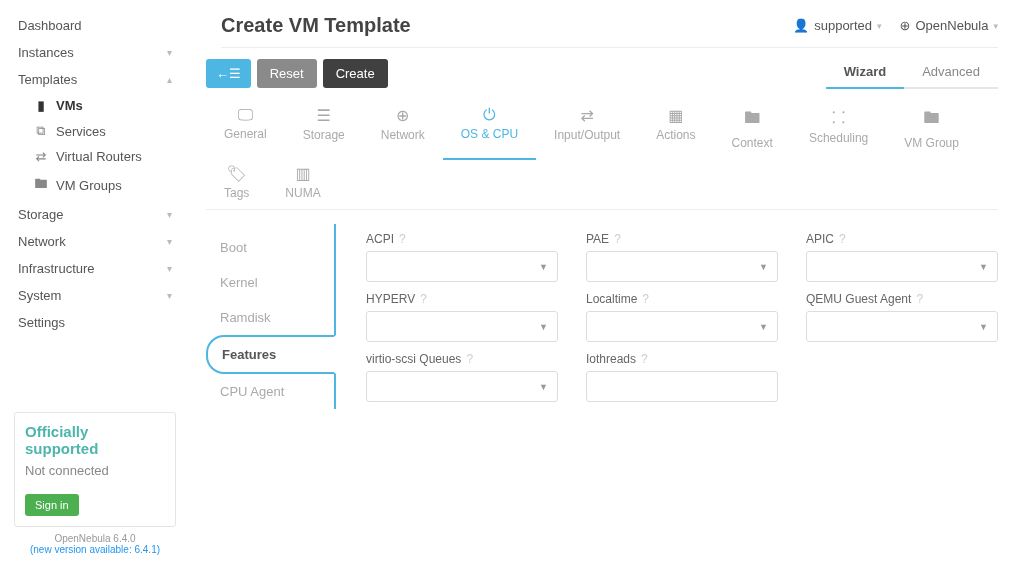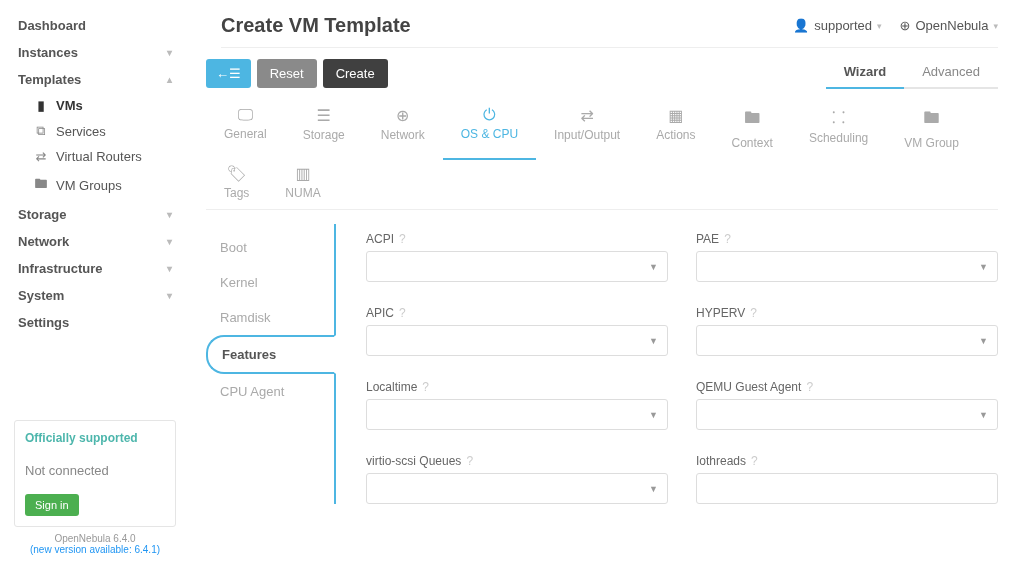--- a/index.html
+++ b/index.html
@@ -5,28 +5,28 @@
 * { box-sizing: border-box; margin: 0; padding: 0; }
 body { font-family: -apple-system, BlinkMacSystemFont, "Segoe UI", Helvetica, Arial, sans-serif; font-size: 13px; color: #555; background: #fff; width: 1024px; height: 563px; overflow: hidden; }
 .layout { display: flex; height: 100%; }
 .sidebar { width: 190px; padding: 12px 14px 8px 14px; display: flex; flex-direction: column; }
 .logo { display: flex; align-items: center; gap: 6px; margin-bottom: 18px; padding-left: 22px; }
 .logo-icon svg { width: 28px; height: 28px; }
 .logo-text { font-size: 16px; color: #333; line-height: 1; }
 .logo-text .bold { font-weight: 600; }
 .nav { flex: 1; }
 .nav-item { display: flex; align-items: center; justify-content: space-between; padding: 6px 4px; color: #555; cursor: pointer; font-size: 13px; }
-.nav-item.top { font-weight: 700; }
+.nav-item.top { font-weight: 400; }
 .nav-item .chev { color: #bbb; font-size: 10px; }
 .nav-sub { padding: 5px 4px 5px 20px; display: flex; align-items: center; gap: 8px; color: #555; cursor: pointer; font-size: 13px; }
 .nav-sub.active { font-weight: 700; color: #333; }
 .nav-sub .ico { width: 14px; text-align: center; color: #888; }
 .nav-sub.active .ico { color: #333; }
 .support-box { border: 1px solid #e5e5e5; border-radius: 3px; padding: 10px; margin-top: 8px; }
-.support-box .t1 { color: #4db6ac; font-size: 12px; font-weight: 600; margin-bottom: 18px; }
+.support-box .t1 { color: #4db6ac; font-size: 15px; font-weight: 600; margin-bottom: 6px; }
 .support-box .t2 { color: #888; font-size: 13px; margin-bottom: 16px; }
 .signin-btn { background: #4caf50; color: #fff; border: none; padding: 5px 10px; border-radius: 3px; font-size: 11px; cursor: pointer; }
 .footer { text-align: center; font-size: 10px; color: #999; margin-top: 6px; }
 .footer a { color: #2196f3; text-decoration: none; }
 
 .main { flex: 1; padding: 14px 26px 10px 16px; overflow: hidden; }
 .header { display: flex; justify-content: space-between; align-items: center; margin-bottom: 10px; border-bottom: 1px solid #eee; padding-bottom: 10px; margin-left: 15px; }
 .header h1 { font-size: 20px; font-weight: 600; color: #444; }
 .header-right { display: flex; gap: 18px; color: #555; font-size: 13px; align-items: center; }
 .header-right .user, .header-right .zone { display: flex; align-items: center; gap: 5px; cursor: pointer; }
@@ -46,21 +46,21 @@
 .cat-tab { display: flex; flex-direction: column; align-items: center; padding: 4px 18px 8px 18px; color: #aaa; cursor: pointer; font-size: 12px; gap: 3px; border-bottom: 2px solid transparent; position: relative; top: 1px; }
 .cat-tab.active { color: #4db6e2; border-bottom-color: #4db6e2; }
 .cat-tab .ci { font-size: 16px; }
 
 .content { display: flex; gap: 0; }
 .subtabs { width: 130px; border-right: 2px solid #4db6e2; padding-top: 6px; }
 .subtab { padding: 10px 14px; color: #aaa; cursor: pointer; font-size: 13px; }
 .subtab.active { color: #555; font-weight: 600; border: 2px solid #4db6e2; border-right: 2px solid #fff; border-radius: 18px 0 0 18px; margin-right: -2px; background: #fff; }
 
 .form-area { flex: 1; padding: 8px 0 0 30px; }
-.form-grid { display: grid; grid-template-columns: 1fr 1fr; gap: 24px 28px; }
+.form-grid { display: grid; grid-template-columns: 1fr 1fr 1fr; gap: 10px 28px; }
 .form-field label { display: flex; align-items: center; gap: 5px; font-size: 12px; color: #666; margin-bottom: 5px; }
 .form-field .help { color: #ccc; cursor: help; }
 .form-field select, .form-field input { width: 100%; border: 1px solid #ddd; border-radius: 3px; padding: 7px 8px; font-size: 13px; color: #555; background: #fff; appearance: none; }
 .sel-wrap { position: relative; }
 .sel-wrap::after { content: "▼"; position: absolute; right: 10px; top: 50%; transform: translateY(-50%); font-size: 9px; color: #999; pointer-events: none; }
 </style>
 </head>
 <body>
 
 <div class="layout">

